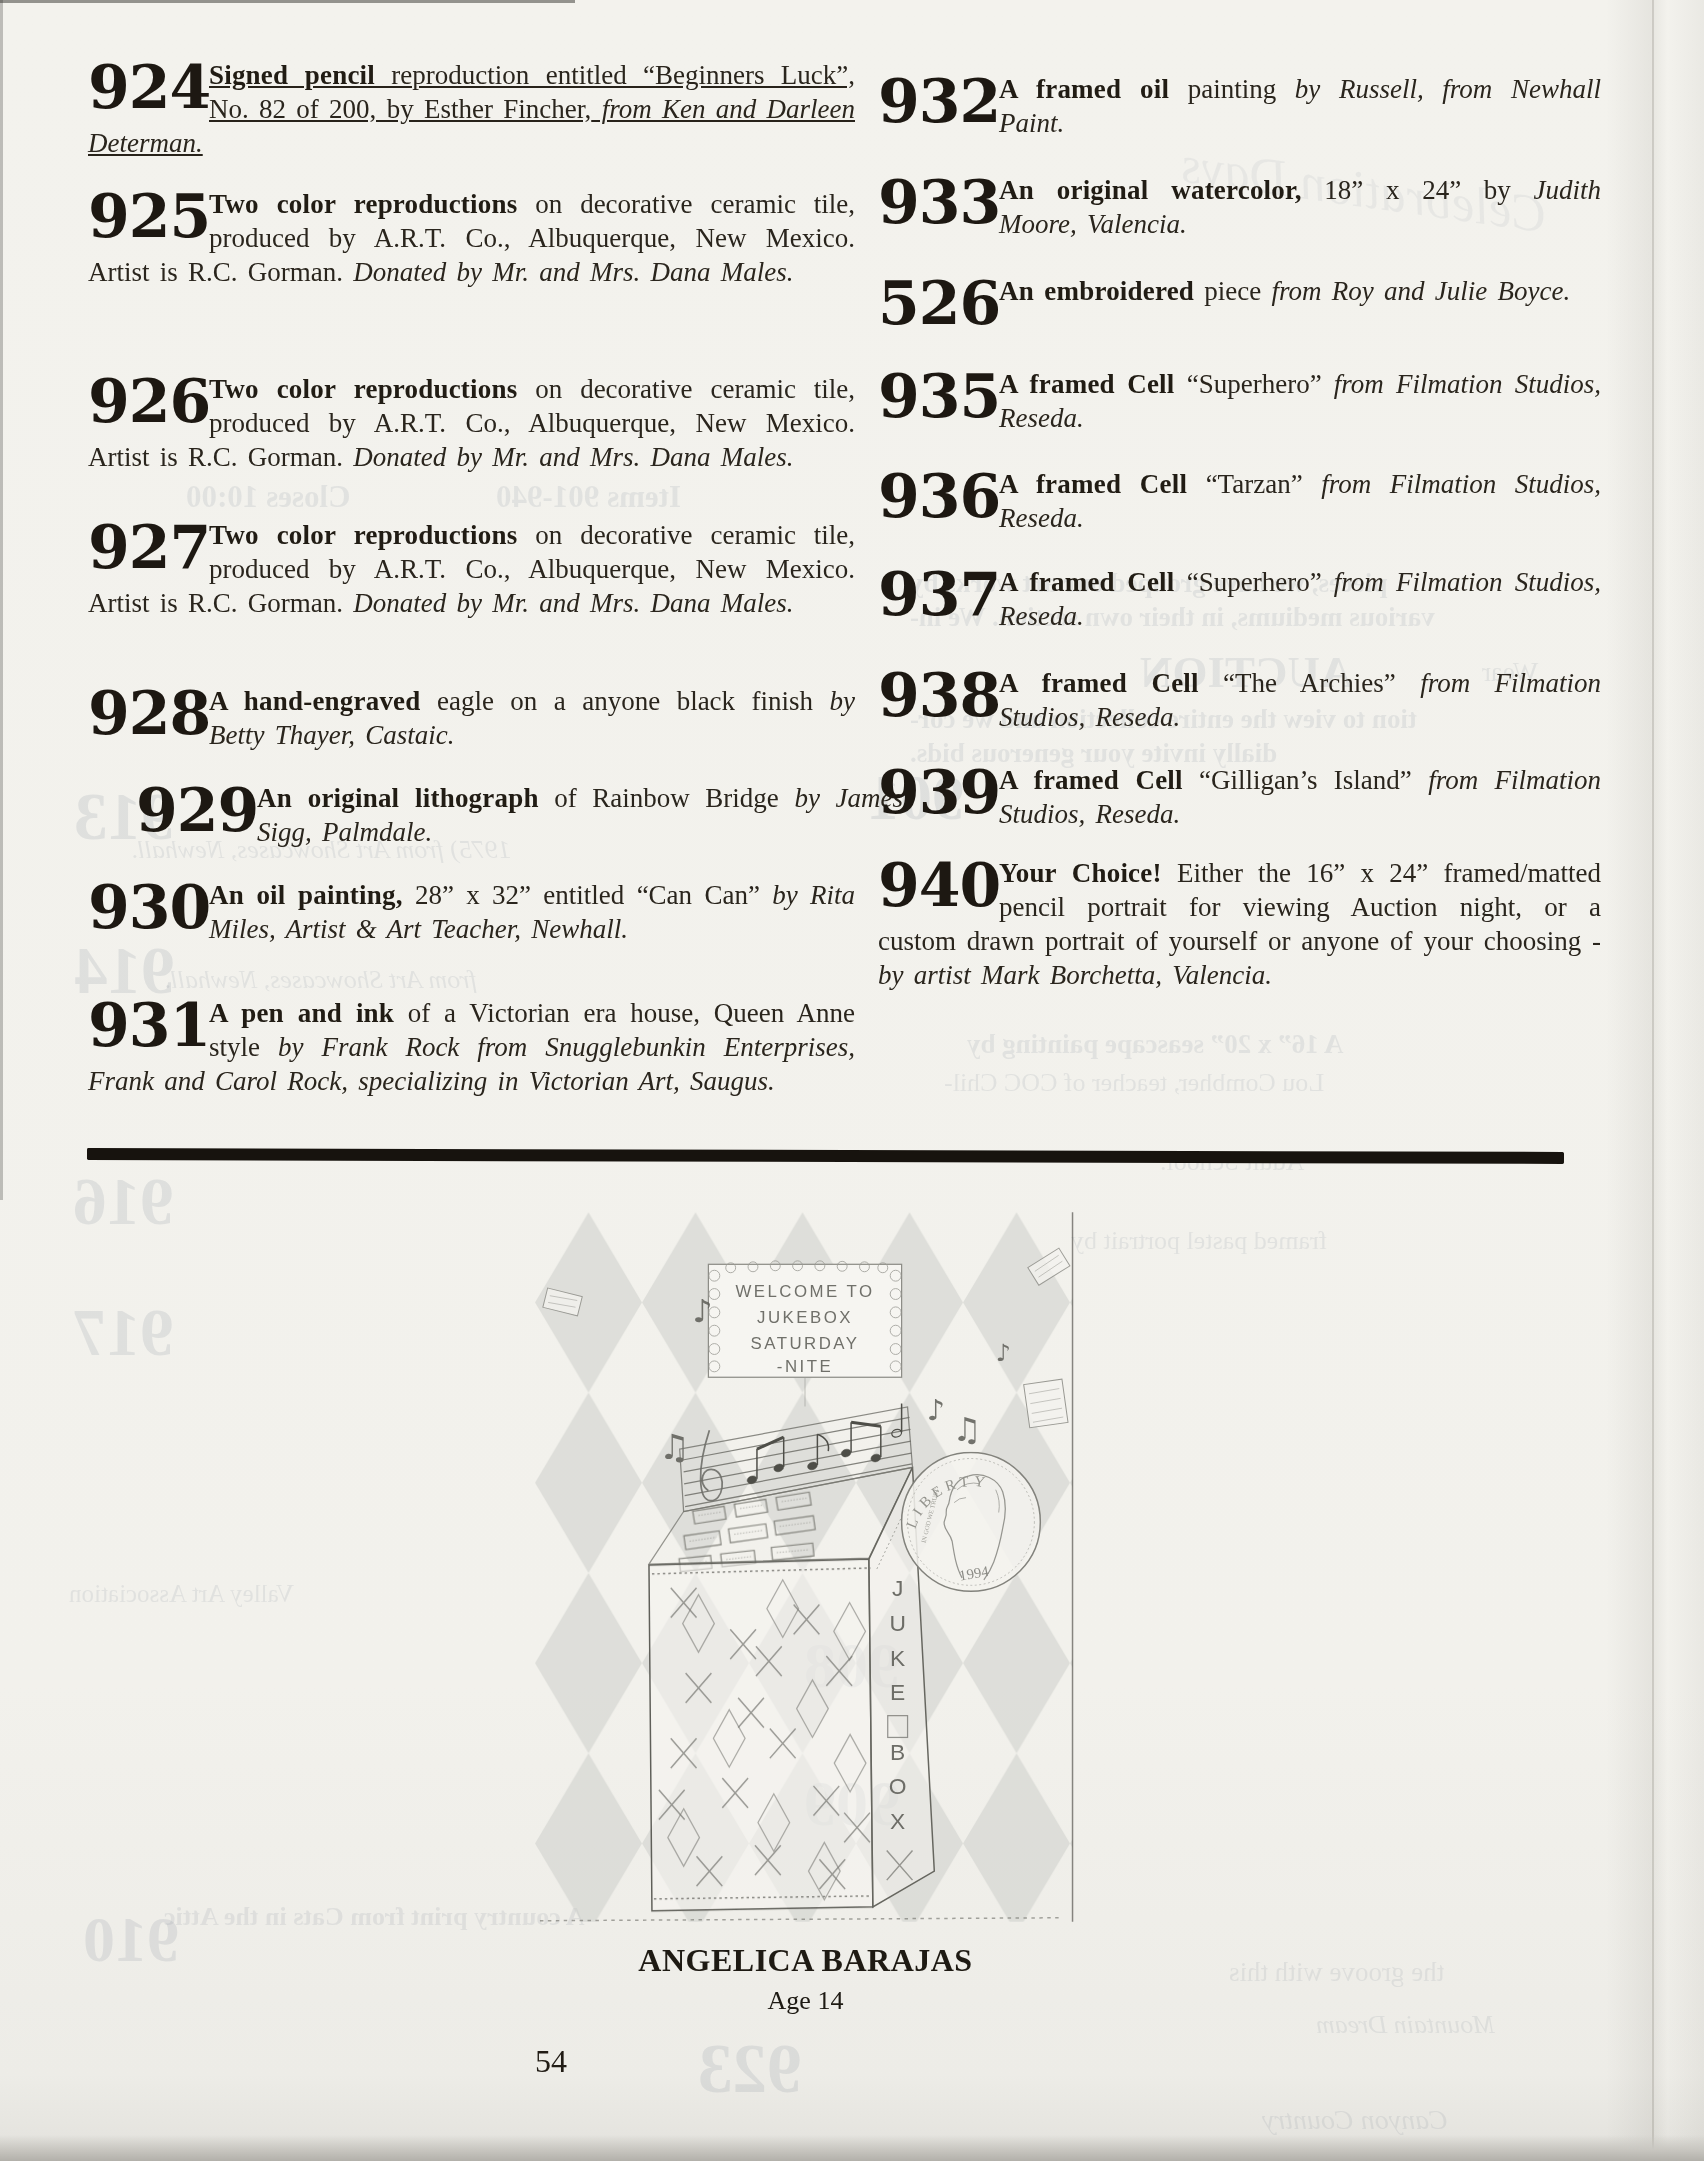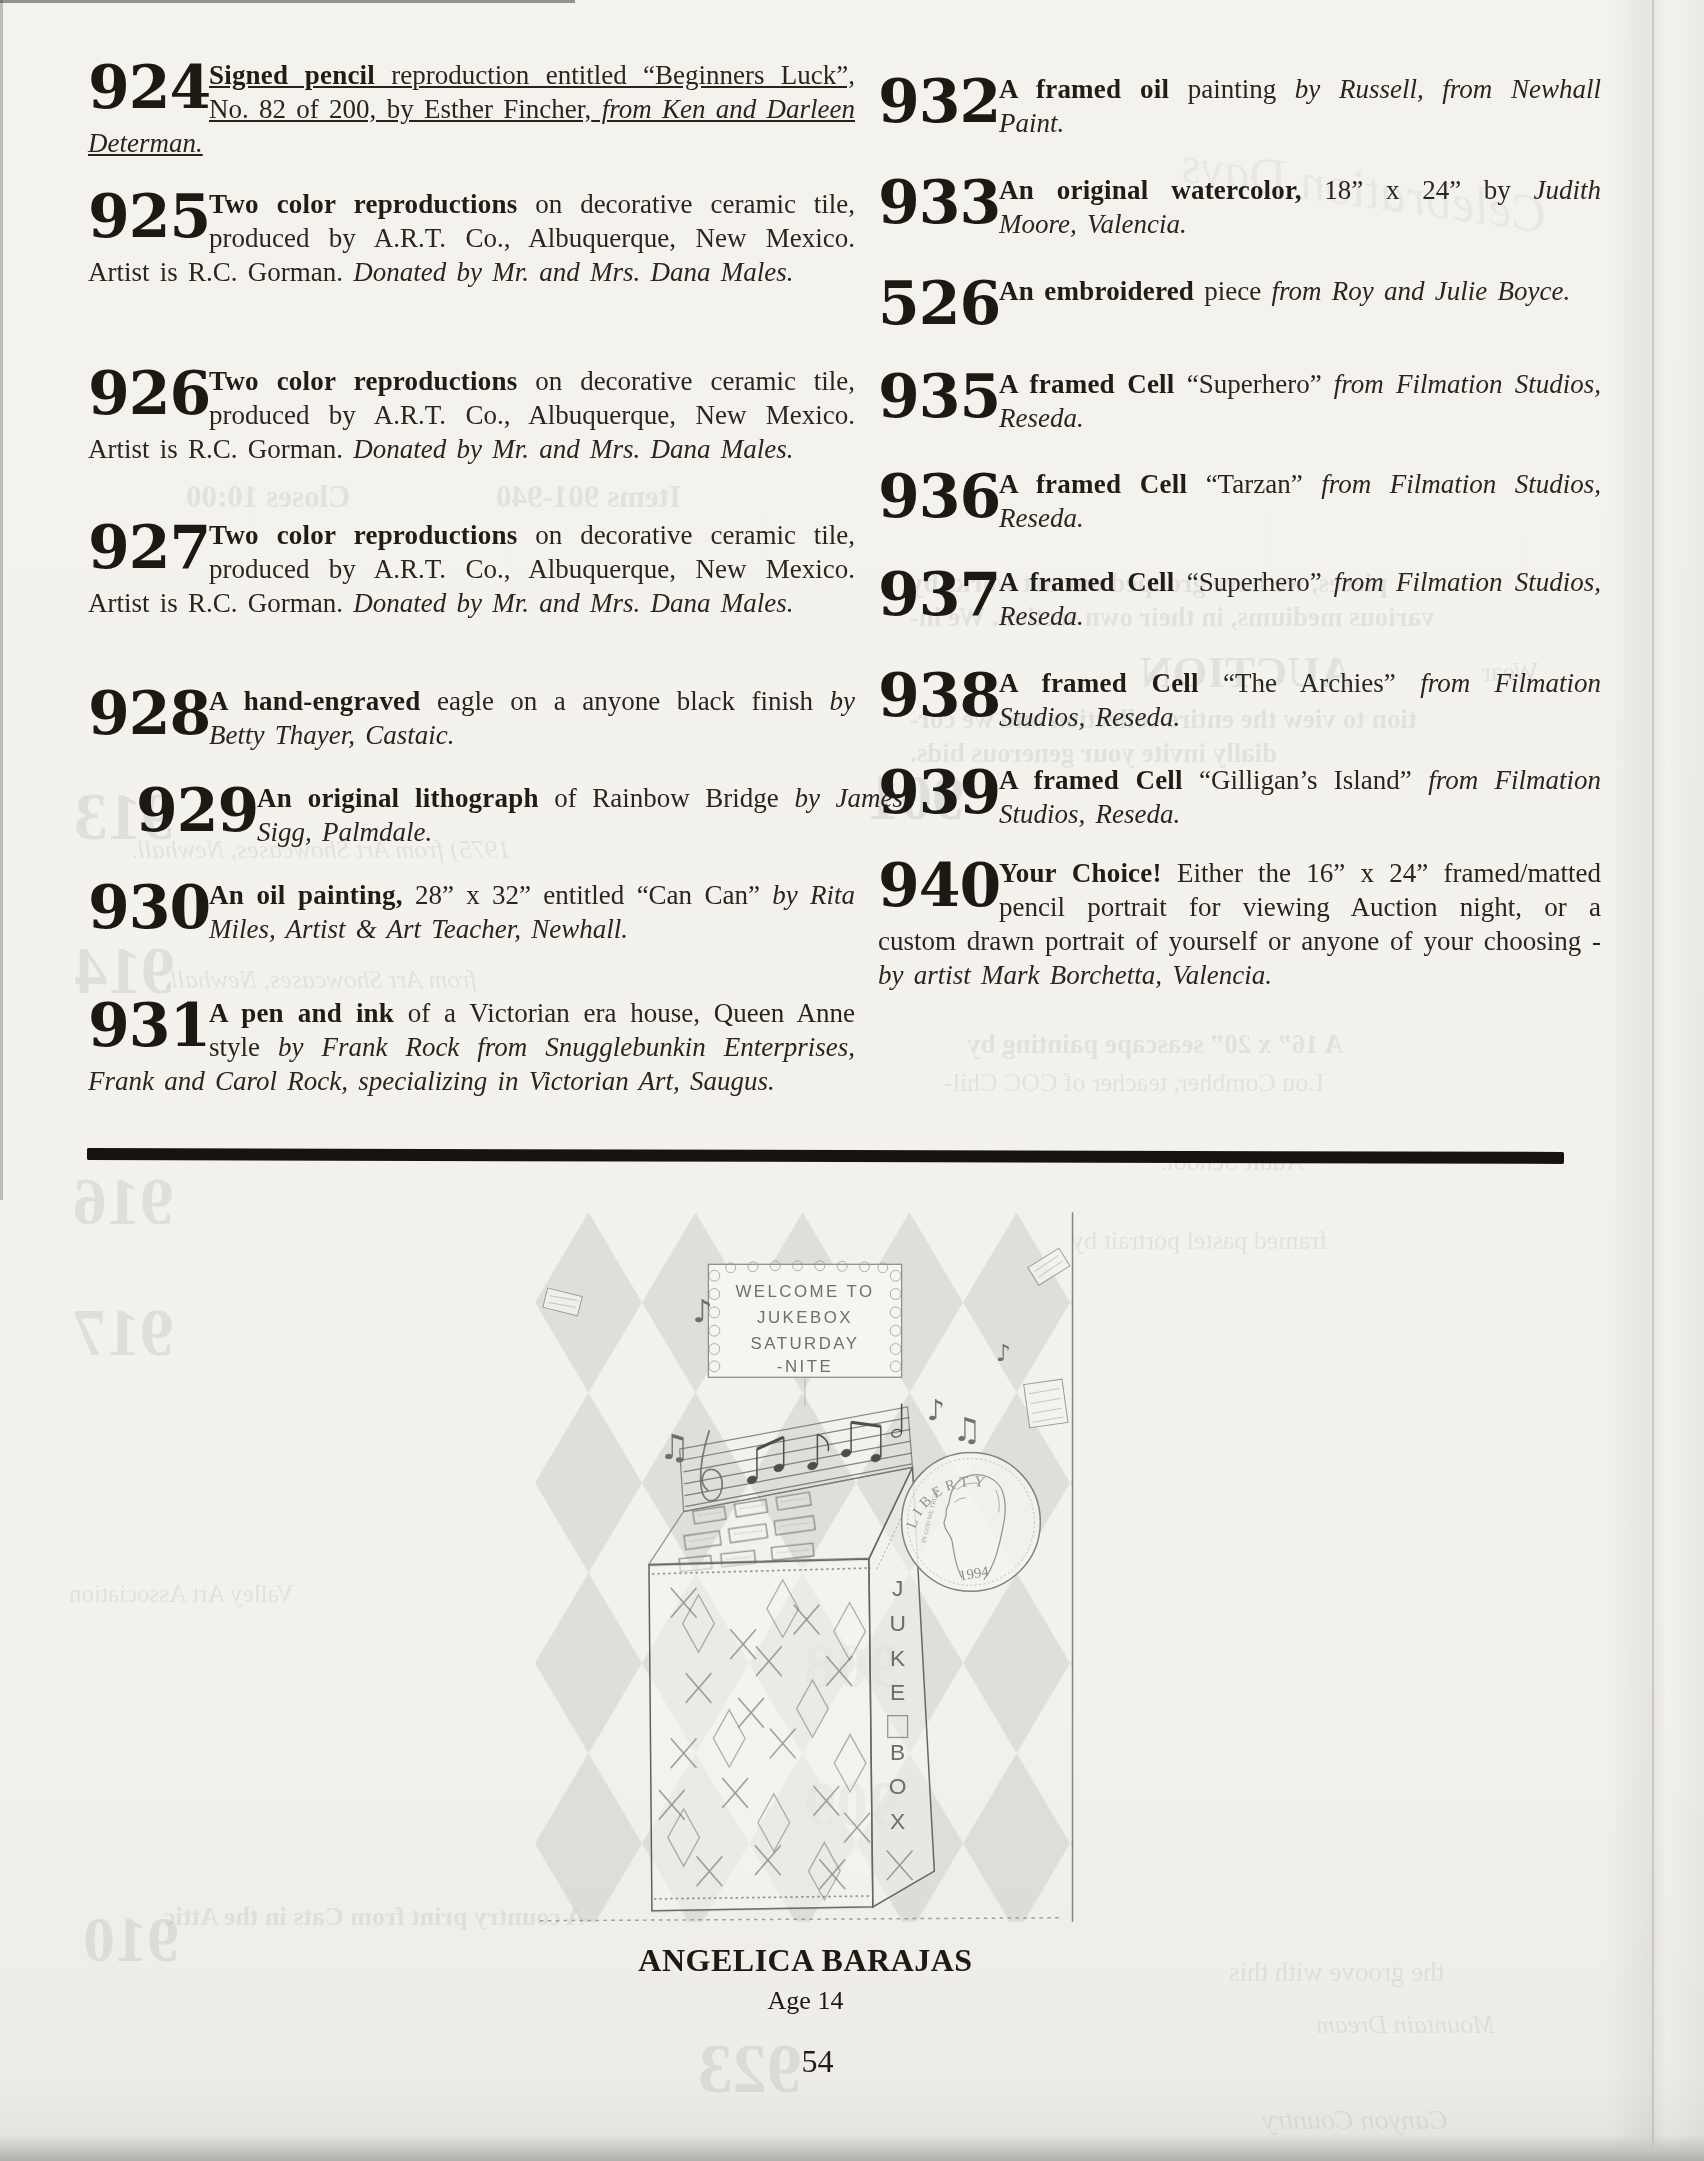--- a/index.html
+++ b/index.html
@@ -52,21 +52,21 @@
   }
 
   
   #drawing{position:absolute;left:535px;top:1212px;width:541px;height:712px;}
   #drawing svg{display:block;}
 
   
   #caption{position:absolute;left:535px;top:1942px;width:541px;text-align:center;color:#1e1a13;}
   #caption .artist{font-size:32px;font-weight:bold;letter-spacing:0.5px;font-family:"Liberation Serif",serif;}
   #caption .age{font-size:26px;margin-top:7px;}
-  #pagenum{position:absolute;left:535px;top:2043px;width:565px;text-align:center;font-size:32px;color:#211c15;}
+  #pagenum{position:absolute;left:535px;top:2043px;width:565px;font-size:32px;color:#211c15;}
 </style>
 </head>
 <body>
 
 <div id="page">
 
   <div id="ghosts">
       <div class="ghost" style="left: 186px; top: 481px; font-size: 31px; font-weight: bold; transform: scaleX(-1);">Closes 10:00</div>
       <div class="ghost" style="left: 496px; top: 481px; font-size: 31px; font-weight: bold; transform: scaleX(-1);">Items 901-940</div>
       <div class="ghost" style="left: 1180px; top: 164px; font-size: 52px; font-style: italic; opacity: 0.09; transform: scaleX(-1) rotate(-8deg);">Celebration Days</div>
@@ -98,21 +98,21 @@
       <div class="ghost" style="left: 1262px; top: 2106px; font-size: 28px; font-style: italic; transform: scaleX(-1);">Canyon Country</div>
     </div>
 
   <section class="col" id="col-left">
       <article class="item" style="top: 58px; text-decoration: underline;">
         <p class="body"><span class="num">924</span><b>Signed pencil</b><span> reproduction entitled “Beginners Luck”, No. 82 of 200, by Esther Fincher,</span><i> from Ken and Darleen Determan.</i></p>
       </article>
       <article class="item" style="top: 187px;">
         <p class="body"><span class="num">925</span><b>Two color reproductions</b><span> on decorative ceramic tile, produced by A.R.T. Co., Albuquerque, New Mexico. Artist is R.C. Gorman.</span><i> Donated by Mr. and Mrs. Dana Males.</i></p>
       </article>
-      <article class="item" style="top: 364px;">
+      <article class="item" style="top: 372px;">
         <p class="body"><span class="num">926</span><b>Two color reproductions</b><span> on decorative ceramic tile, produced by A.R.T. Co., Albuquerque, New Mexico. Artist is R.C. Gorman.</span><i> Donated by Mr. and Mrs. Dana Males.</i></p>
       </article>
       <article class="item" style="top: 518px;">
         <p class="body"><span class="num">927</span><b>Two color reproductions</b><span> on decorative ceramic tile, produced by A.R.T. Co., Albuquerque, New Mexico. Artist is R.C. Gorman.</span><i> Donated by Mr. and Mrs. Dana Males.</i></p>
       </article>
       <article class="item" style="top: 684px;">
         <p class="body"><span class="num">928</span><b>A hand-engraved</b><span> eagle on a anyone black finish</span><i> by Betty Thayer, Castaic.</i></p>
       </article>
       <article class="item" style="top: 781px; margin-left: 48px;">
         <p class="body"><span class="num">929</span><b>An original lithograph</b><span> of Rainbow Bridge</span><i> by James Sigg, Palmdale.</i></p>

